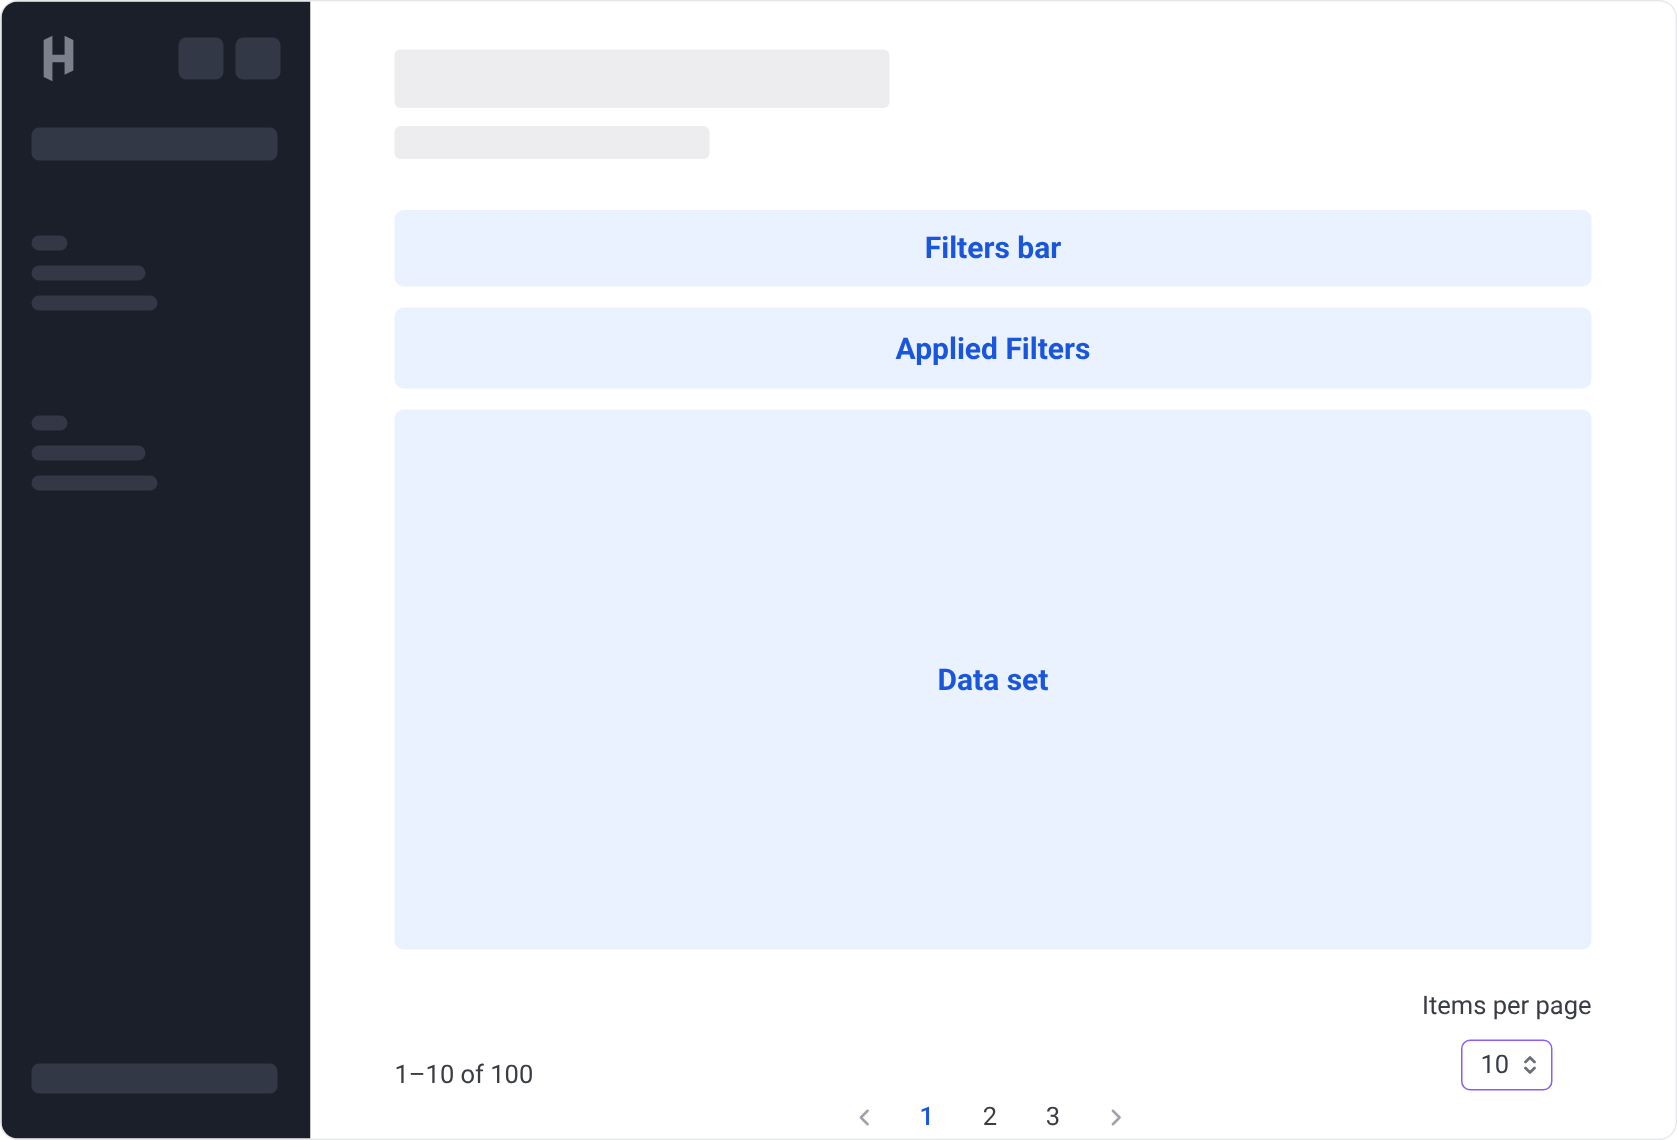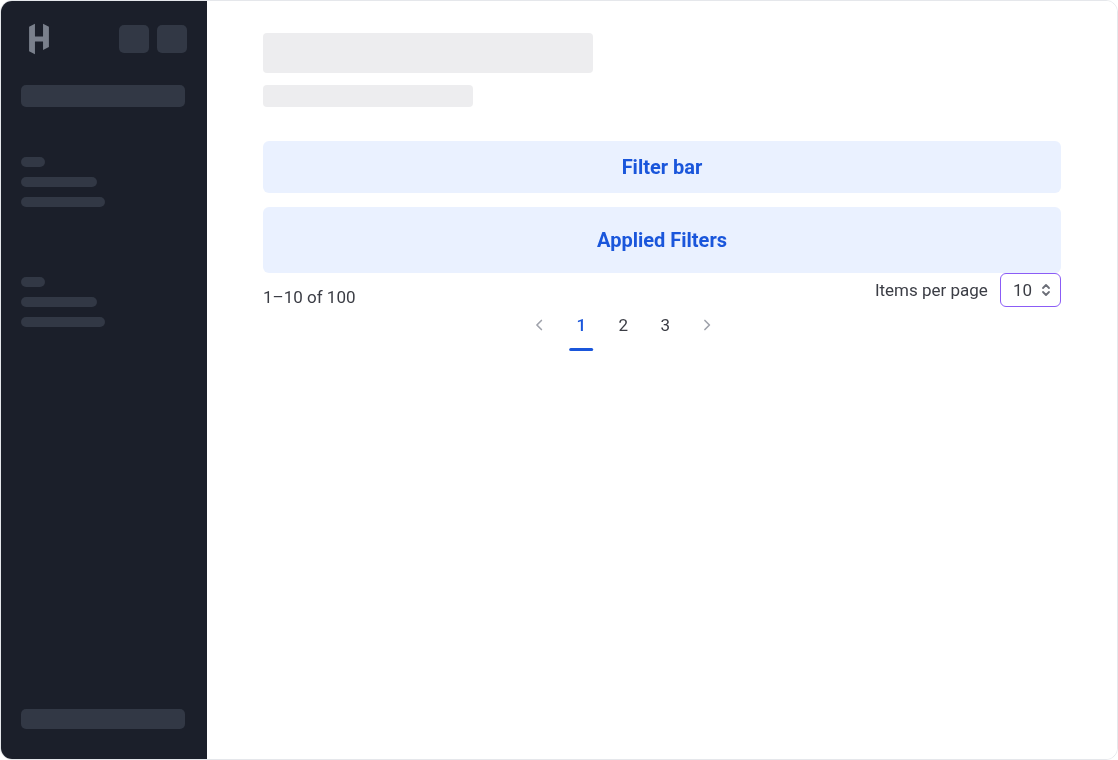--- a/index.html
+++ b/index.html
@@ -100,21 +100,22 @@
       justify-content: center;
       color: #1a56db;
       font-weight: 700;
       font-size: 20px;
     }
     .filter-bar {
       height: 52px;
       margin-bottom: 14px;
     }
     .applied-filters {
-      height: 66px;
+      height: 55px;
+      margin-bottom: 14px;
     }
     .data-set {
       flex: 1;
       min-height: 360px;
       margin-bottom: 28px;
     }
     .pagination-row {
       display: flex;
       align-items: flex-end;
       justify-content: space-between;
@@ -165,20 +166,21 @@
     .pagination-center {
       position: relative;
       flex: 1;
       display: flex;
       justify-content: center;
     }
     .items-per-page {
       display: flex;
       align-items: center;
       gap: 12px;
+      flex-direction: column;
     }
     .ipp-label {
       color: #3b3d45;
     }
     .ipp-select {
       border: 1px solid #8b5cf6;
       border-radius: 6px;
       padding: 6px 8px 6px 12px;
       display: flex;
       align-items: center;
@@ -223,27 +225,30 @@
     <div class="sidebar-footer">
       <div class="footer-block"></div>
     </div>
   </aside>
 
   <main class="main">
     <div class="title-skeleton"></div>
     <div class="subtitle-skeleton"></div>
 
     <div class="placeholder-box filter-bar">
-      <span>Filter bar</span>
+      <span>Filters bar</span>
     </div>
 
     <div class="placeholder-box applied-filters">
       <span>Applied Filters</span>
     </div>
 
+    <div class="placeholder-box data-set">
+      <span>Data set</span>
+    </div>
 
     <div class="pagination-row">
       <div class="page-info">1–10 of 100</div>
 
       <div class="pagination-center">
         <div class="page-controls">
           <div class="page-btn arrow">
             <svg width="18" height="18" viewBox="0 0 24 24" fill="none" stroke="currentColor" stroke-width="2.2" stroke-linecap="round" stroke-linejoin="round">
                 <polyline points="15 18 9 12 15 6"></polyline>
               </svg>

